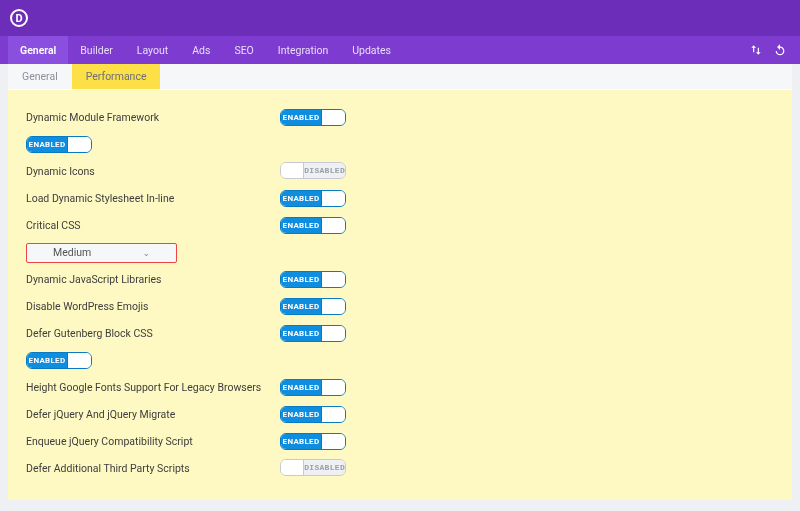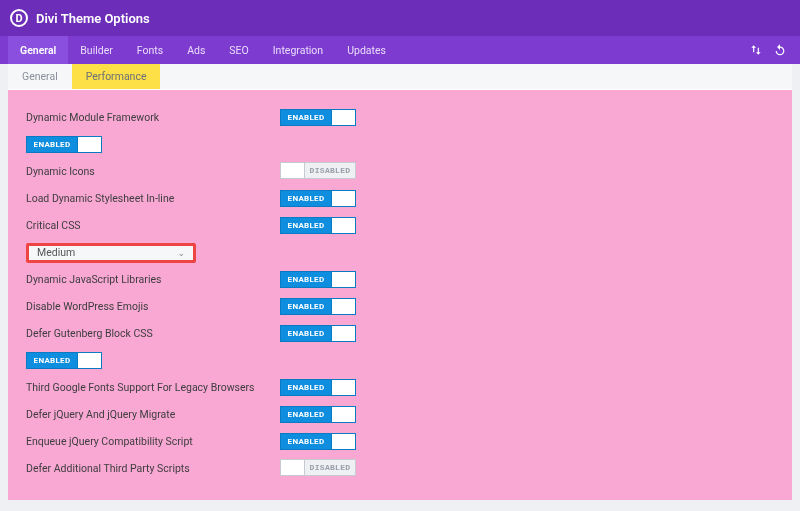--- a/index.html
+++ b/index.html
@@ -14,52 +14,51 @@
   .nav .tab { color: #e9dcfb; font-size: 10.5px; padding: 0 12px; display:flex; align-items:center; cursor:pointer; }
   .nav .tab.active { background: #8b4fe0; color:#fff; font-weight:600; }
   .nav .spacer { flex:1; }
   .nav .action { width:24px; display:flex; align-items:center; justify-content:center; color:#fff; cursor:pointer;}
   .nav .action svg { width:14px; height:14px; fill:#fff; }
 
   .subnav { background:#f6f7f9; border-bottom:1px solid #fff; height:26px; display:flex; margin:0 8px;}
   .subnav .subtab { padding: 0 14px; font-size:10.5px; display:flex; align-items:center; color:#8a8f99; cursor:pointer;}
   .subnav .subtab.active { background:#fde047; color:#6b6f78;}
 
-  .panel { background:#f9a8d4; margin:0 8px 8px 8px; padding: 14px 18px 18px 18px; }
+  .panel { background:#fef9c3; margin:0 8px 8px 8px; padding: 14px 18px 18px 18px; }
   .row { display:flex; align-items:center; height:27px; }
   .row .label { width: 254px; font-size:10.5px; color:#3d3d3d; }
   .ctl-col { width: 190px; }
 
-  .toggle { width: 76px; height: 17px; border-radius: 0; display:inline-flex; align-items:stretch; overflow:hidden; cursor:pointer; font-size:8px; font-weight:700; letter-spacing:0.3px; }
+  .toggle { width: 66px; height: 17px; border-radius: 6px; display:inline-flex; align-items:stretch; overflow:hidden; cursor:pointer; font-size:8px; font-weight:700; letter-spacing:0.3px; }
   .toggle.enabled { border:1px solid #0a7bc2; }
   .toggle.enabled .lbl { background:#0f8ee0; color:#fff; flex:1; display:flex; align-items:center; justify-content:center;}
   .toggle.enabled .knob { background:#fff; width:24px; border-left:1px solid #0a7bc2;}
   .toggle.disabled { border:1px solid #c7cbd1; }
   .toggle.disabled .knob { background:#fff; width:24px; border-right:1px solid #c7cbd1;}
   .toggle.disabled .lbl { background:#eef0f3; color:#9aa0a9; flex:1; display:flex; align-items:center; justify-content:center;font-family:Liberation Mono, monospace;}
 
-  .select { width: 170px; height:20px; border:3px solid #ef4444; background:#f6f7f9; border-radius:2px; padding:0 8px; display:flex; align-items:center; justify-content:space-between; font-size:10.5px; color:#555; cursor:pointer;}
+  .select { width: 151px; height:20px; border:1px solid #ef4444; background:#f6f7f9; border-radius:2px; padding:0 26px; display:flex; align-items:center; justify-content:space-between; font-size:10.5px; color:#555; cursor:pointer;}
   .select .chev { font-size:9px; color:#888; }
 
   .save-bar { padding: 10px 12px; }
 </style>
 </head>
 <body>
 
 <div class="wrap">
 
   <div class="header">
     <div class="logo">D</div>
-    <div class="title">Divi Theme Options</div>
   </div>
 
   <div class="nav" id="primary-nav">
     <div class="tab active">General</div>
       <div class="tab">Builder</div>
-      <div class="tab">Fonts</div>
+      <div class="tab">Layout</div>
       <div class="tab">Ads</div>
       <div class="tab">SEO</div>
       <div class="tab">Integration</div>
       <div class="tab">Updates</div>
       <div class="spacer"></div>
     <div class="action">
       <svg viewBox="0 0 24 24">
           <path d="M8 4l-4 4h3v8h2V8h3L8 4zm8 16l4-4h-3V8h-2v8h-3l4 4z"></path>
         </svg>
     </div>
@@ -139,21 +138,21 @@
             <div class="knob"></div>
           </div></div>
       </div>
       <div class="row">
         <div class="ctl-col"><div class="toggle enabled">
             <div class="lbl">ENABLED</div>
             <div class="knob"></div>
           </div></div>
       </div>
       <div class="row">
-        <div class="label">Third Google Fonts Support For Legacy Browsers</div>
+        <div class="label">Height Google Fonts Support For Legacy Browsers</div>
         <div class="ctl-col"><div class="toggle enabled">
             <div class="lbl">ENABLED</div>
             <div class="knob"></div>
           </div></div>
       </div>
       <div class="row">
         <div class="label">Defer jQuery And jQuery Migrate</div>
         <div class="ctl-col"><div class="toggle enabled">
             <div class="lbl">ENABLED</div>
             <div class="knob"></div>

